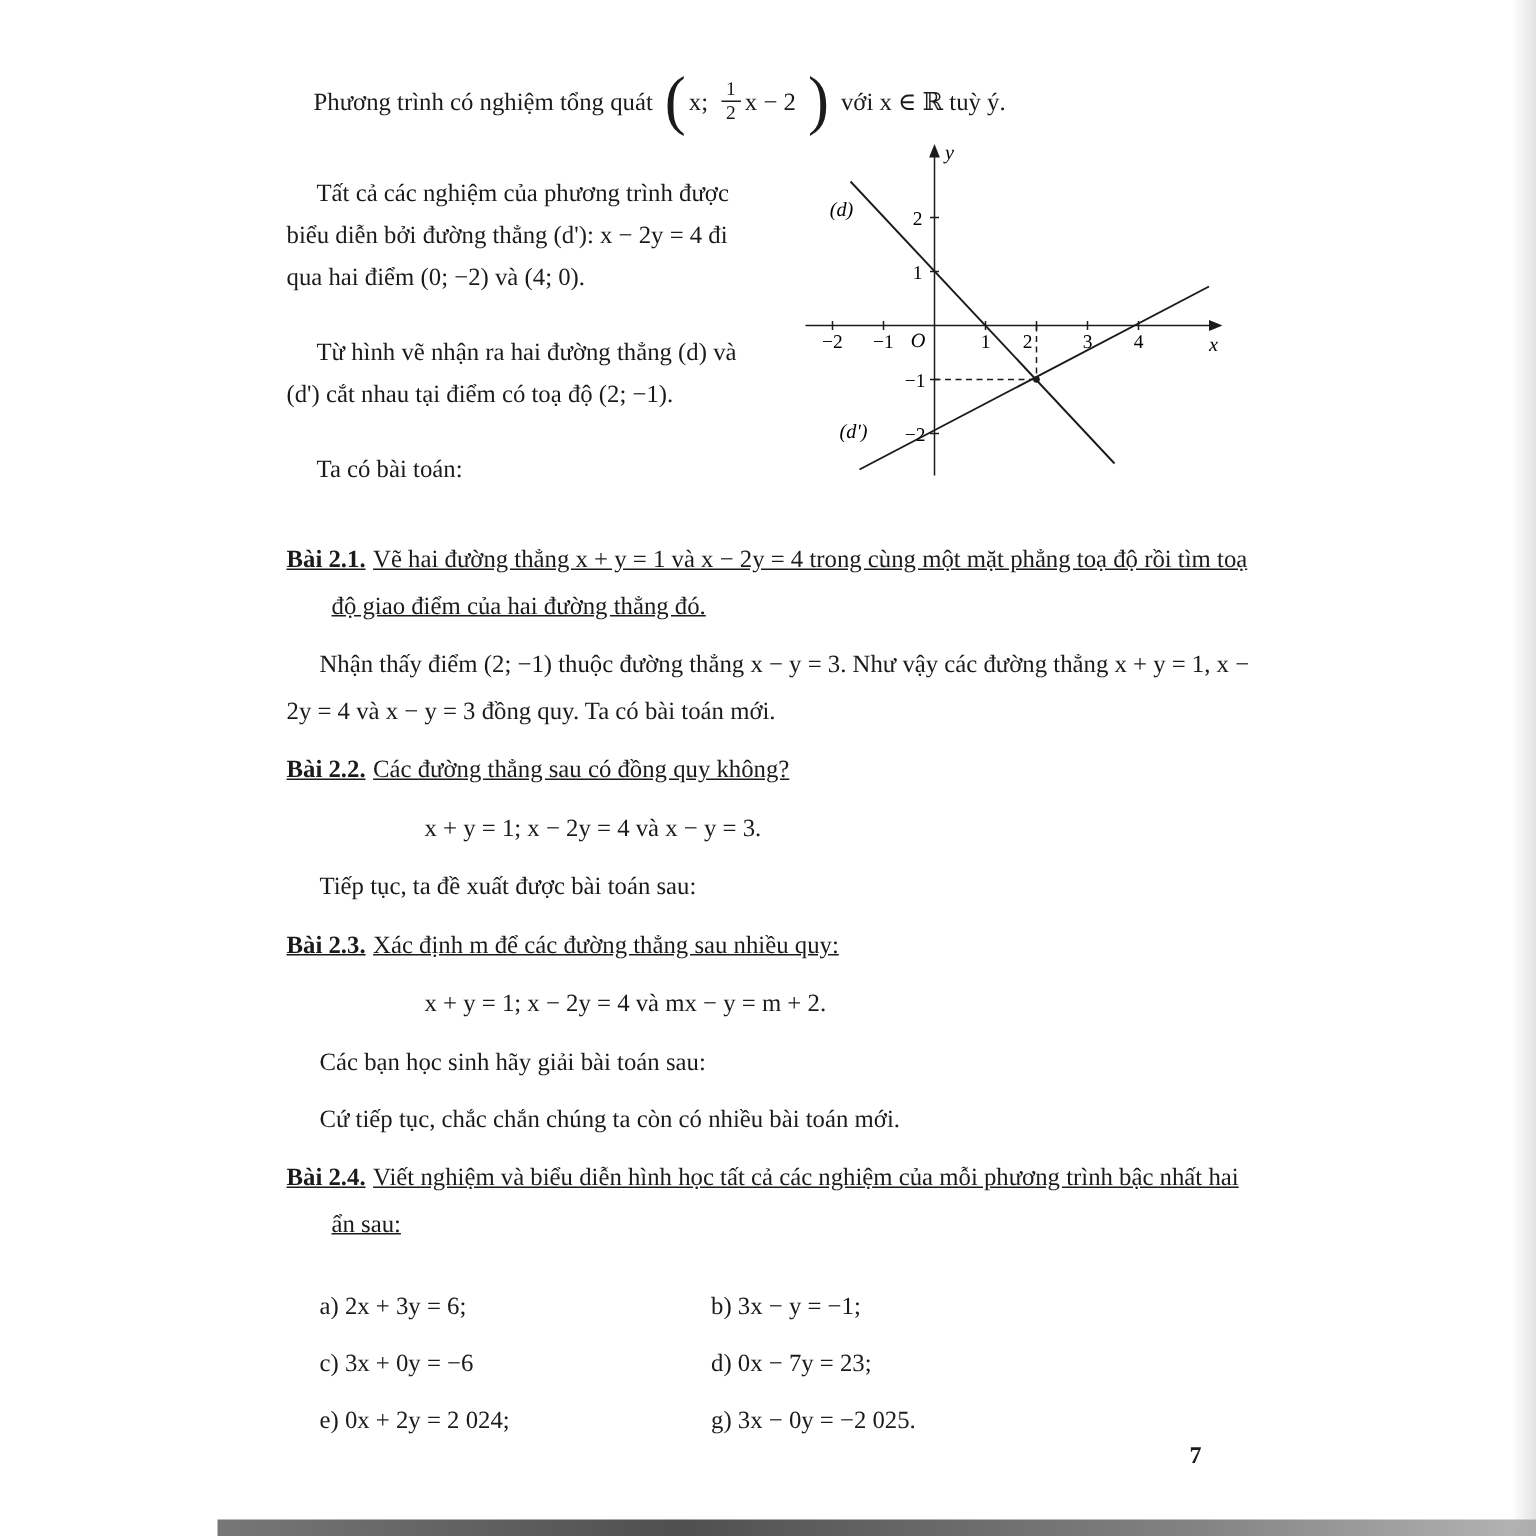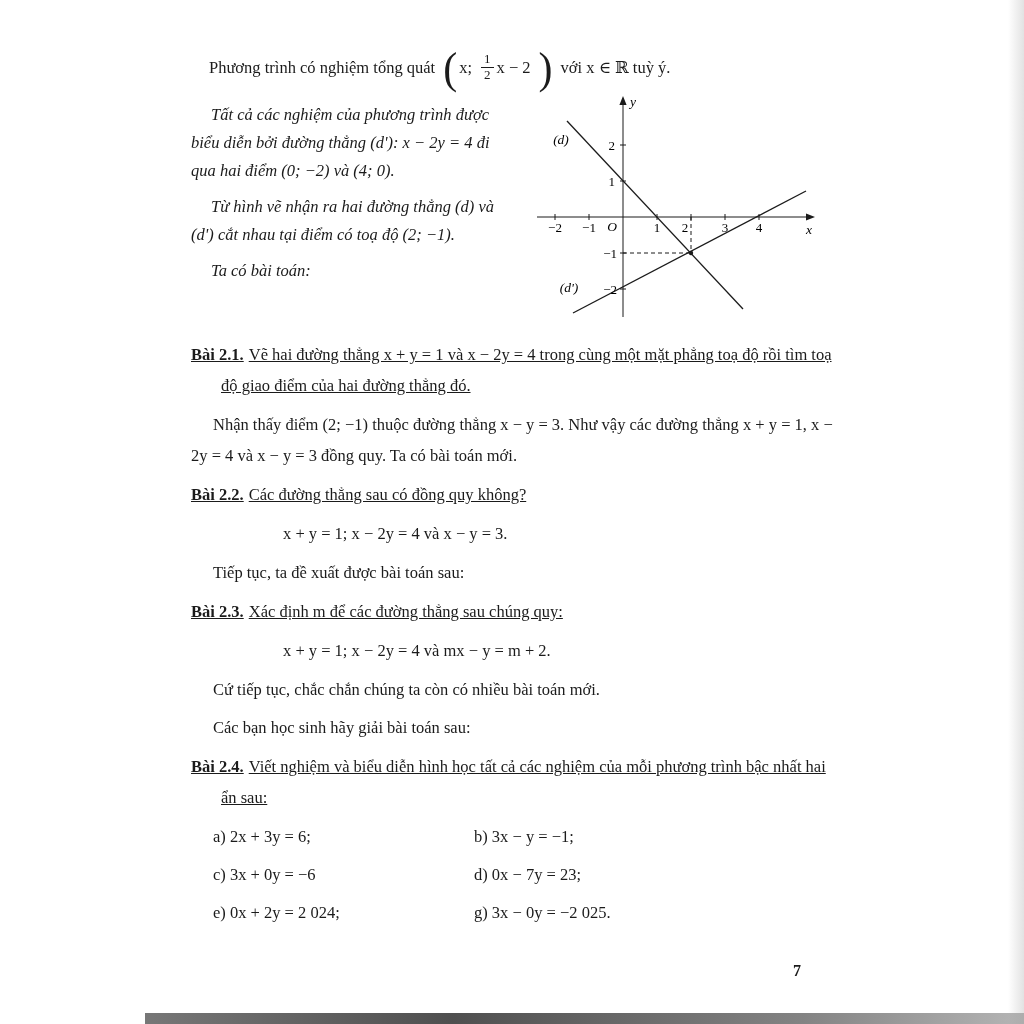--- a/index.html
+++ b/index.html
@@ -38,33 +38,33 @@
   }
   .frac{
     display:inline-flex;flex-direction:column;align-items:center;
     font-size:13px;line-height:1.15;vertical-align:middle;margin:0 3px;
   }
   .frac .den{border-top:1px solid #1b1b1b;padding:0 3px;}
   .frac .num{padding:0 3px;}
   
   .figure-row{display:flex;margin-bottom:6px;}
   .fig-left{width:322px;line-height:28px;}
-  .fig-left p{margin:8px 0;text-indent:20px;font-style:italic;}
+  .fig-left p{margin:22px 0;text-indent:20px;}
   .fig-graph{flex:none;margin-left:10px;margin-top:-4px;}
   svg text{font-family:"Liberation Serif","DejaVu Serif",serif;}
   .t-num{font-size:13px;}
   .t-var{font-size:13.5px;font-style:italic;}
   
   .para{margin:7px 0;text-indent:22px;}
   .bai{margin:8px 0;padding-left:30px;text-indent:-30px;text-decoration:underline;}
   .bai b{margin-right:5px;}
   .eq{margin:8px 0;padding-left:92px;}
   .items{
     display:grid;grid-template-columns:261px auto;
-    row-gap:7px;padding-left:22px;margin-top:8px;
+    row-gap:7px;padding-left:22px;margin-top:24px;
   }
   .page-num{
     position:absolute;left:793px;top:962px;
     font-size:16px;font-weight:bold;
   }
 </style>
 </head>
 <body>
 
 <div class="scan-right-edge"></div>
@@ -134,27 +134,27 @@
   <p class="bai"><b>Bài 2.1.</b><span>Vẽ hai đường thẳng x + y = 1 và x − 2y = 4 trong cùng một mặt phẳng toạ độ rồi tìm toạ độ giao điểm của hai đường thẳng đó.</span></p>
 
   <p class="para">Nhận thấy điểm (2; −1) thuộc đường thẳng x − y = 3. Như vậy các đường thẳng x + y = 1, x − 2y = 4 và x − y = 3 đồng quy. Ta có bài toán mới.</p>
 
   <p class="bai"><b>Bài 2.2.</b><span>Các đường thẳng sau có đồng quy không?</span></p>
 
   <p class="eq">x + y = 1; x − 2y = 4 và x − y = 3.</p>
 
   <p class="para">Tiếp tục, ta đề xuất được bài toán sau:</p>
 
-  <p class="bai"><b>Bài 2.3.</b><span>Xác định m để các đường thẳng sau chúng quy:</span></p>
+  <p class="bai"><b>Bài 2.3.</b><span>Xác định m để các đường thẳng sau nhiều quy:</span></p>
 
   <p class="eq">x + y = 1; x − 2y = 4 và mx − y = m + 2.</p>
 
+  <p class="para">Các bạn học sinh hãy giải bài toán sau:</p>
+
   <p class="para">Cứ tiếp tục, chắc chắn chúng ta còn có nhiều bài toán mới.</p>
-
-  <p class="para">Các bạn học sinh hãy giải bài toán sau:</p>
 
   <p class="bai"><b>Bài 2.4.</b><span>Viết nghiệm và biểu diễn hình học tất cả các nghiệm của mỗi phương trình bậc nhất hai ẩn sau:</span></p>
 
   <div class="items">
     <span>a) 2x + 3y = 6;</span>
     <span>b) 3x − y = −1;</span>
     <span>c) 3x + 0y = −6</span>
     <span>d) 0x − 7y = 23;</span>
     <span>e) 0x + 2y = 2 024;</span>
     <span>g) 3x − 0y = −2 025.</span>

